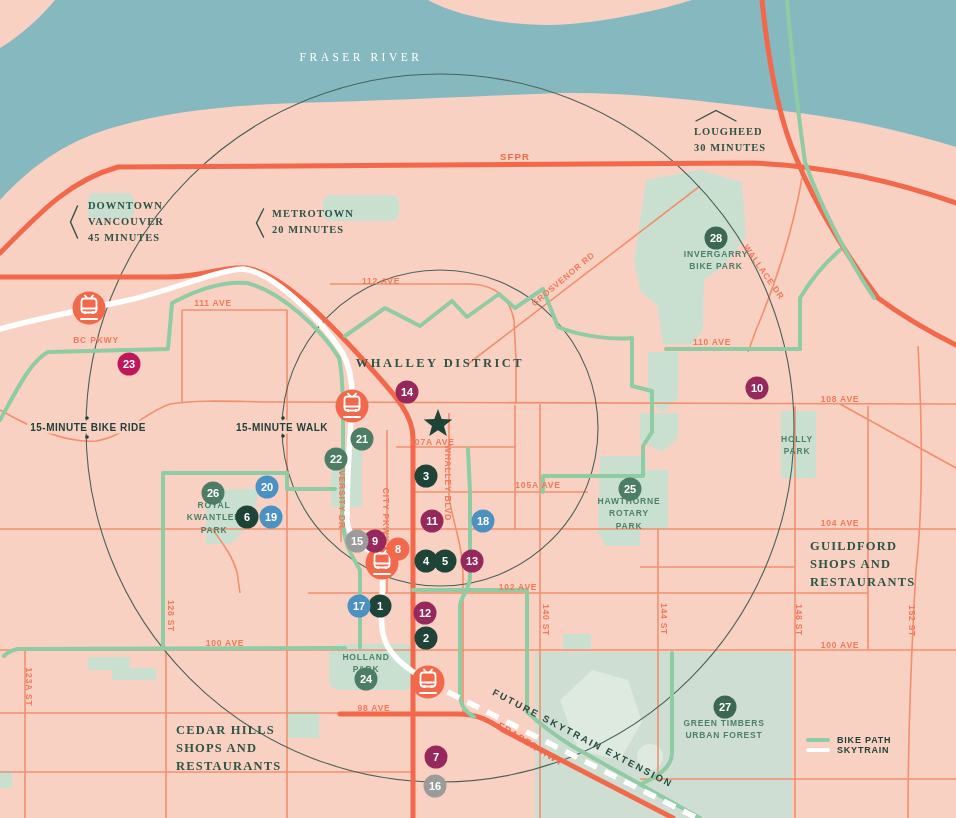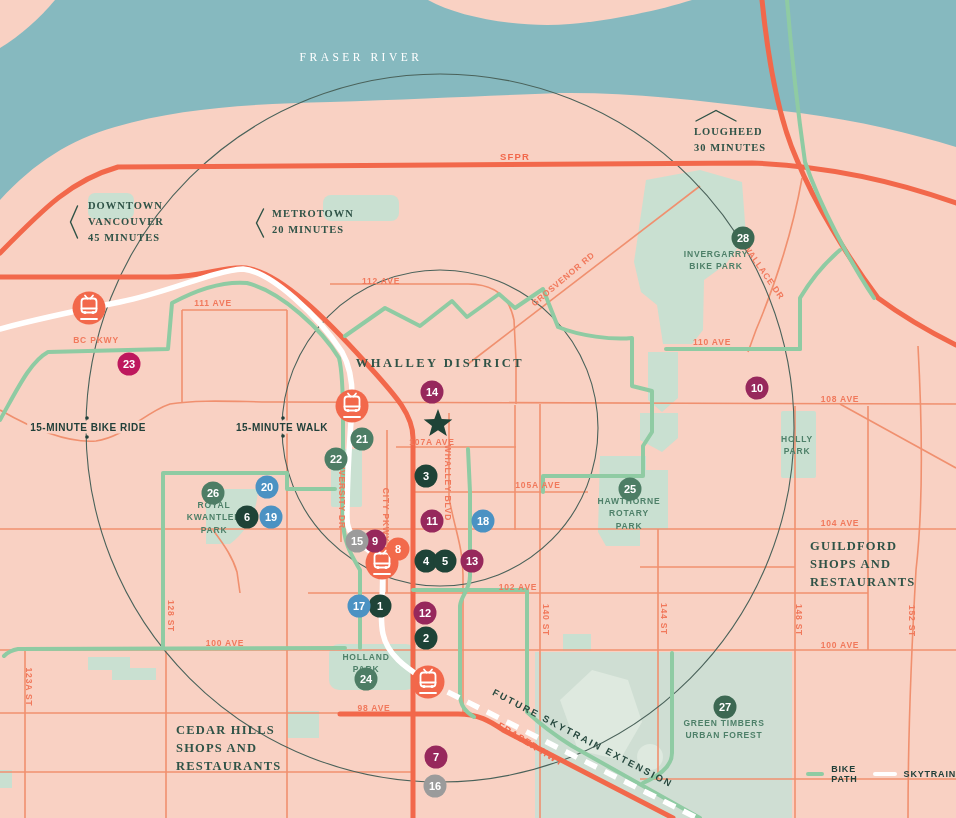--- a/index.html
+++ b/index.html
@@ -44,21 +44,21 @@
     color:#fff;font-size:11px;font-weight:700;line-height:23px;text-align:center;z-index:4;}
   .station{position:absolute;transform:translate(-50%,-50%);z-index:3;width:36px;height:36px;}
   .stn-bg{fill:var(--road-major);}
   
   #logo{position:absolute;left:452px;top:403px;z-index:3;
     font-family:"Liberation Serif",serif;font-size:37px;font-weight:700;letter-spacing:-.5px;
     color:var(--logo-green);line-height:1;}
   #logo .accent{color:var(--logo-accent);}
   #site-star{position:absolute;left:0;top:0;z-index:3;}
   
-  #legend{position:absolute;left:806px;top:735px;z-index:3;display:flex;gap:0;margin-top:29px;}
+  #legend{position:absolute;left:806px;top:735px;z-index:3;display:flex;flex-direction:column;gap:0;}
   .legend-row{display:flex;align-items:center;gap:7px;}
   .legend-swatch{width:24px;height:4.5px;border-radius:2.5px;}
   .legend-text{font-size:9px;font-weight:700;letter-spacing:.8px;color:var(--label-dark);}
 </style>
 </head>
 <body>
 
 <div id="map">
 
   <svg id="basemap" width="956" height="818" viewBox="0 0 956 818">
@@ -232,35 +232,35 @@
       <div class="marker" style="left: 426px; top: 561px; background: rgb(30, 67, 55);">4</div>
       <div class="marker" style="left: 445px; top: 561px; background: rgb(30, 67, 55);">5</div>
       <div class="marker" style="left: 247px; top: 517px; background: rgb(30, 67, 55);">6</div>
       <div class="marker" style="left: 436px; top: 757px; background: rgb(151, 40, 92);">7</div>
       <div class="marker" style="left: 398px; top: 549px; background: rgb(242, 106, 75);">8</div>
       <div class="marker" style="left: 375px; top: 541px; background: rgb(151, 40, 92);">9</div>
       <div class="marker" style="left: 757px; top: 388px; background: rgb(151, 40, 92);">10</div>
       <div class="marker" style="left: 432px; top: 521px; background: rgb(151, 40, 92);">11</div>
       <div class="marker" style="left: 425px; top: 613px; background: rgb(151, 40, 92);">12</div>
       <div class="marker" style="left: 472px; top: 561px; background: rgb(151, 40, 92);">13</div>
-      <div class="marker" style="left: 432px; top: 392px; background: rgb(151, 40, 92);">14</div>
+      <div class="marker" style="left: 407px; top: 392px; background: rgb(151, 40, 92);">14</div>
       <div class="marker" style="left: 357px; top: 541px; background: rgb(155, 155, 155);">15</div>
       <div class="marker" style="left: 435px; top: 786px; background: rgb(155, 155, 155);">16</div>
       <div class="marker" style="left: 359px; top: 606px; background: rgb(75, 146, 195);">17</div>
       <div class="marker" style="left: 483px; top: 521px; background: rgb(75, 146, 195);">18</div>
       <div class="marker" style="left: 271px; top: 517px; background: rgb(75, 146, 195);">19</div>
       <div class="marker" style="left: 267px; top: 487px; background: rgb(75, 146, 195);">20</div>
       <div class="marker" style="left: 362px; top: 439px; background: rgb(77, 125, 101);">21</div>
       <div class="marker" style="left: 336px; top: 459px; background: rgb(77, 125, 101);">22</div>
       <div class="marker" style="left: 129px; top: 364px; background: #be185d;">23</div>
       <div class="marker" style="left: 366px; top: 679px; background: rgb(77, 125, 101);">24</div>
       <div class="marker" style="left: 630px; top: 489px; background: rgb(77, 125, 101);">25</div>
       <div class="marker" style="left: 213px; top: 493px; background: rgb(77, 125, 101);">26</div>
       <div class="marker" style="left: 725px; top: 707px; background: rgb(60, 104, 82);">27</div>
-      <div class="marker" style="left: 716px; top: 238px; background: rgb(60, 104, 82); margin-left: 27px;">28</div>
+      <div class="marker" style="left: 716px; top: 238px; background: rgb(60, 104, 82);">28</div>
       <div class="station" style="left: 89px; top: 308px;"><svg viewBox="-18 -18 36 36" width="36" height="36">
           <circle r="16.5" class="stn-bg"></circle>
           <g stroke="#fff" fill="none" stroke-width="1.8" stroke-linecap="round">
             <rect x="-7.5" y="-9.5" width="15" height="14" rx="3"></rect>
             <line x1="-7.5" y1="0.5" x2="7.5" y2="0.5"></line>
             <line x1="-8" y1="11" x2="8" y2="11"></line>
             <line x1="-4" y1="-12.5" x2="-1.5" y2="-9.5"></line>
             <line x1="4" y1="-12.5" x2="1.5" y2="-9.5"></line>
           </g>
           <circle cx="-4" cy="4.5" r="1.5" fill="#fff"></circle>

